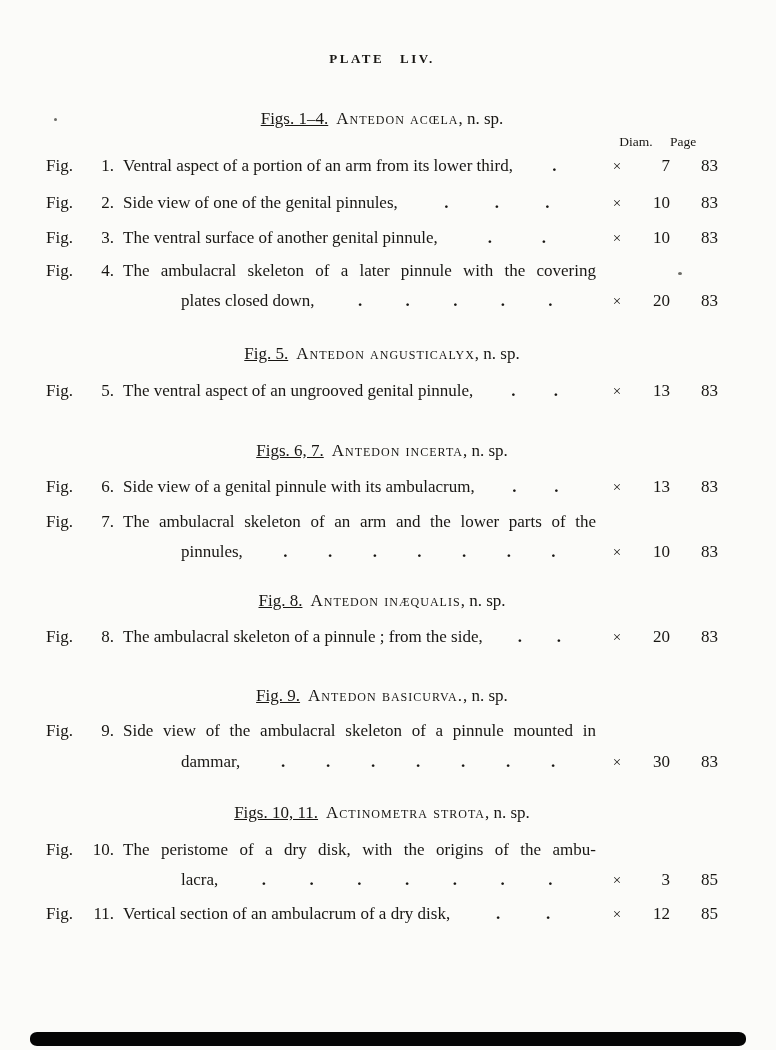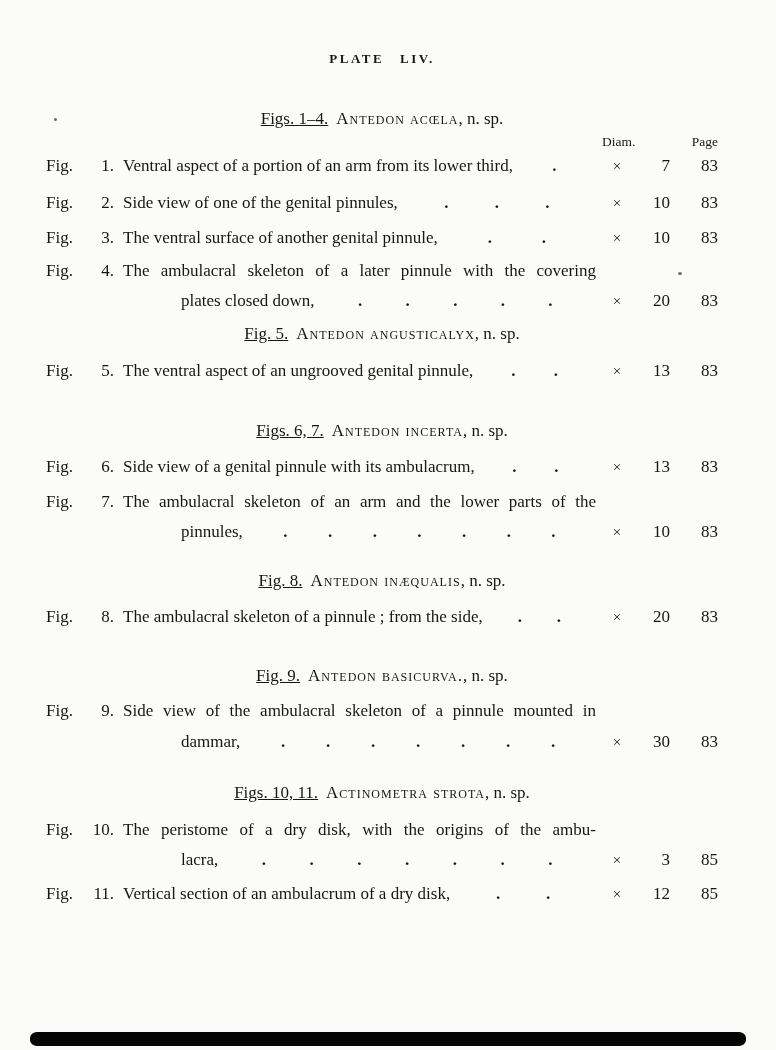--- a/index.html
+++ b/index.html
@@ -36,22 +36,22 @@
   .heading .species {
     font-variant: small-caps;
     letter-spacing: 1px;
   }
   .colhead {
     display: flex;
     font-size: 13.5px;
     line-height: 18px;
   }
   .colhead .sp { flex: 1; }
-  .colhead .h-diam { width: 68px; text-align: left; }
-  .colhead .h-page { width: 48px; text-align: right; }
+  .colhead .h-diam { width: 68px; text-align: center; }
+  .colhead .h-page { width: 48px; }
   .line {
     display: flex;
     font-size: 17px;
     line-height: 22px;
   }
   .c-fig  { width: 44px; }
   .c-num  { width: 24px; text-align: right; }
   .c-desc {
     flex: 1;
     display: flex;
@@ -174,21 +174,21 @@
           <span class="dot">.</span>
           <span class="dot">.</span>
           <span class="dot">.</span>
         </span>
       </span>
     <span class="c-times">×</span>
     <span class="c-diam">20</span>
     <span class="c-page">83</span>
   </div>
 
-  <div class="heading" style="margin-top:11px"><span class="prefix">Fig. 5.</span><span class="species">Antedon angusticalyx</span><span>, n. sp.</span></div>
+  <div class="heading" style="margin-top:31px"><span class="prefix">Fig. 5.</span><span class="species">Antedon angusticalyx</span><span>, n. sp.</span></div>
 
   <div class="line" style="margin-top:15px">
     <span class="c-fig">Fig.</span>
     <span class="c-num">5.</span>
     <span class="c-desc">
         <span class="t">The ventral aspect of an ungrooved genital pinnule,</span>
         <span class="dots">
           <span class="dot">.</span>
           <span class="dot">.</span>
         </span>

